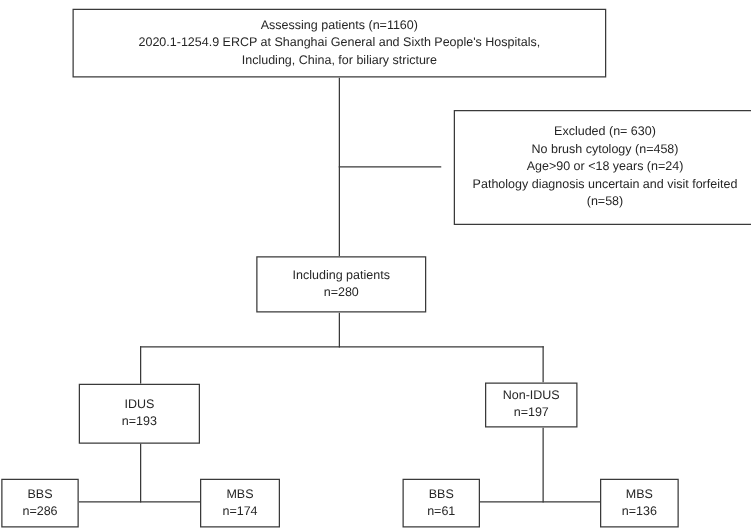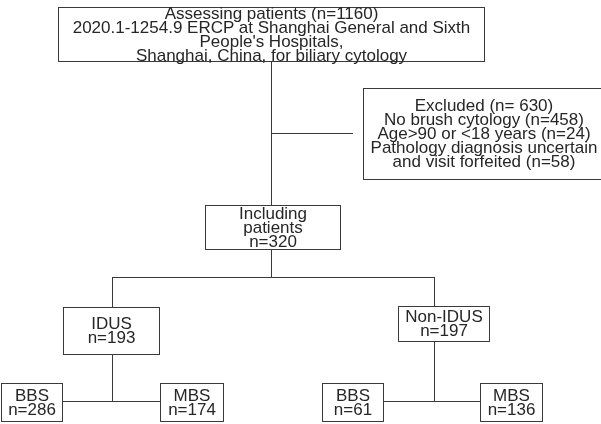--- a/index.html
+++ b/index.html
@@ -19,34 +19,34 @@
   .box {
     position: absolute;
     border: 1.5px solid #3a3a3a;
     background: #ffffff;
     box-sizing: border-box;
     display: flex;
     flex-direction: column;
     align-items: center;
     justify-content: center;
     text-align: center;
-    font-size: 17px;
+    font-size: 10px;
     line-height: 14px;
     padding: 1px 3px;
   }
   .line {
     position: absolute;
     background: #3a3a3a;
   }
   
   .box-assessing   { left: 58px;  top: 7px;   width: 427px; height: 55px; }
   .box-excluded    { left: 363px; top: 88px;  width: 242px; height: 92px; }
   .box-including   { left: 205px; top: 205px; width: 136px; height: 45px; }
   .box-idus        { left: 63px;  top: 307px; width: 97px;  height: 48px; }
-  .box-non-idus    { left: 388px; top: 306px; width: 92px;  height: 36px; margin-left: 10px; }
+  .box-non-idus    { left: 388px; top: 306px; width: 74px;  height: 36px; }
   .box-idus-bbs    { left: 1px;   top: 383px; width: 62px;  height: 39px; }
   .box-idus-mbs    { left: 160px; top: 383px; width: 64px;  height: 39px; }
   .box-nonidus-bbs { left: 322px; top: 383px; width: 62px;  height: 39px; }
   .box-nonidus-mbs { left: 480px; top: 383px; width: 63px;  height: 39px; }
   
   .v-top-to-including  { left: 270.5px; top: 62px;    width: 1.5px;  height: 143px; }
   .h-to-excluded       { left: 271px;   top: 132.5px; width: 82px;   height: 1.5px; }
   .v-including-down    { left: 270.5px; top: 250px;   width: 1.5px;  height: 27.5px; }
   .h-split             { left: 111.5px; top: 276.5px; width: 323.5px;height: 1.5px; }
   .v-to-idus           { left: 111.5px; top: 277px;   width: 1.5px;  height: 30px; }
@@ -68,33 +68,33 @@
   <div class="line v-to-idus"></div>
   <div class="line v-to-non-idus"></div>
   <div class="line v-idus-down"></div>
   <div class="line h-idus-children"></div>
   <div class="line v-non-idus-down"></div>
   <div class="line h-nonidus-children"></div>
 
   <div class="box box-assessing">
     <div>Assessing patients (n=1160)</div>
     <div>2020.1-1254.9 ERCP at Shanghai General and Sixth People's Hospitals,</div>
-    <div>Shanghai, China, for biliary cytology</div>
+    <div>Including, China, for biliary stricture</div>
   </div>
 
   <div class="box box-excluded">
     <div>Excluded (n= 630)</div>
     <div>No brush cytology (n=458)</div>
     <div>Age&gt;90 or &lt;18 years (n=24)</div>
     <div>Pathology diagnosis uncertain and visit forfeited (n=58)</div>
   </div>
 
   <div class="box box-including">
     <div>Including patients</div>
-    <div>n=320</div>
+    <div>n=280</div>
   </div>
 
   <div class="box box-idus">
     <div>IDUS</div>
     <div>n=193</div>
   </div>
 
   <div class="box box-non-idus">
     <div>Non-IDUS</div>
     <div>n=197</div>

